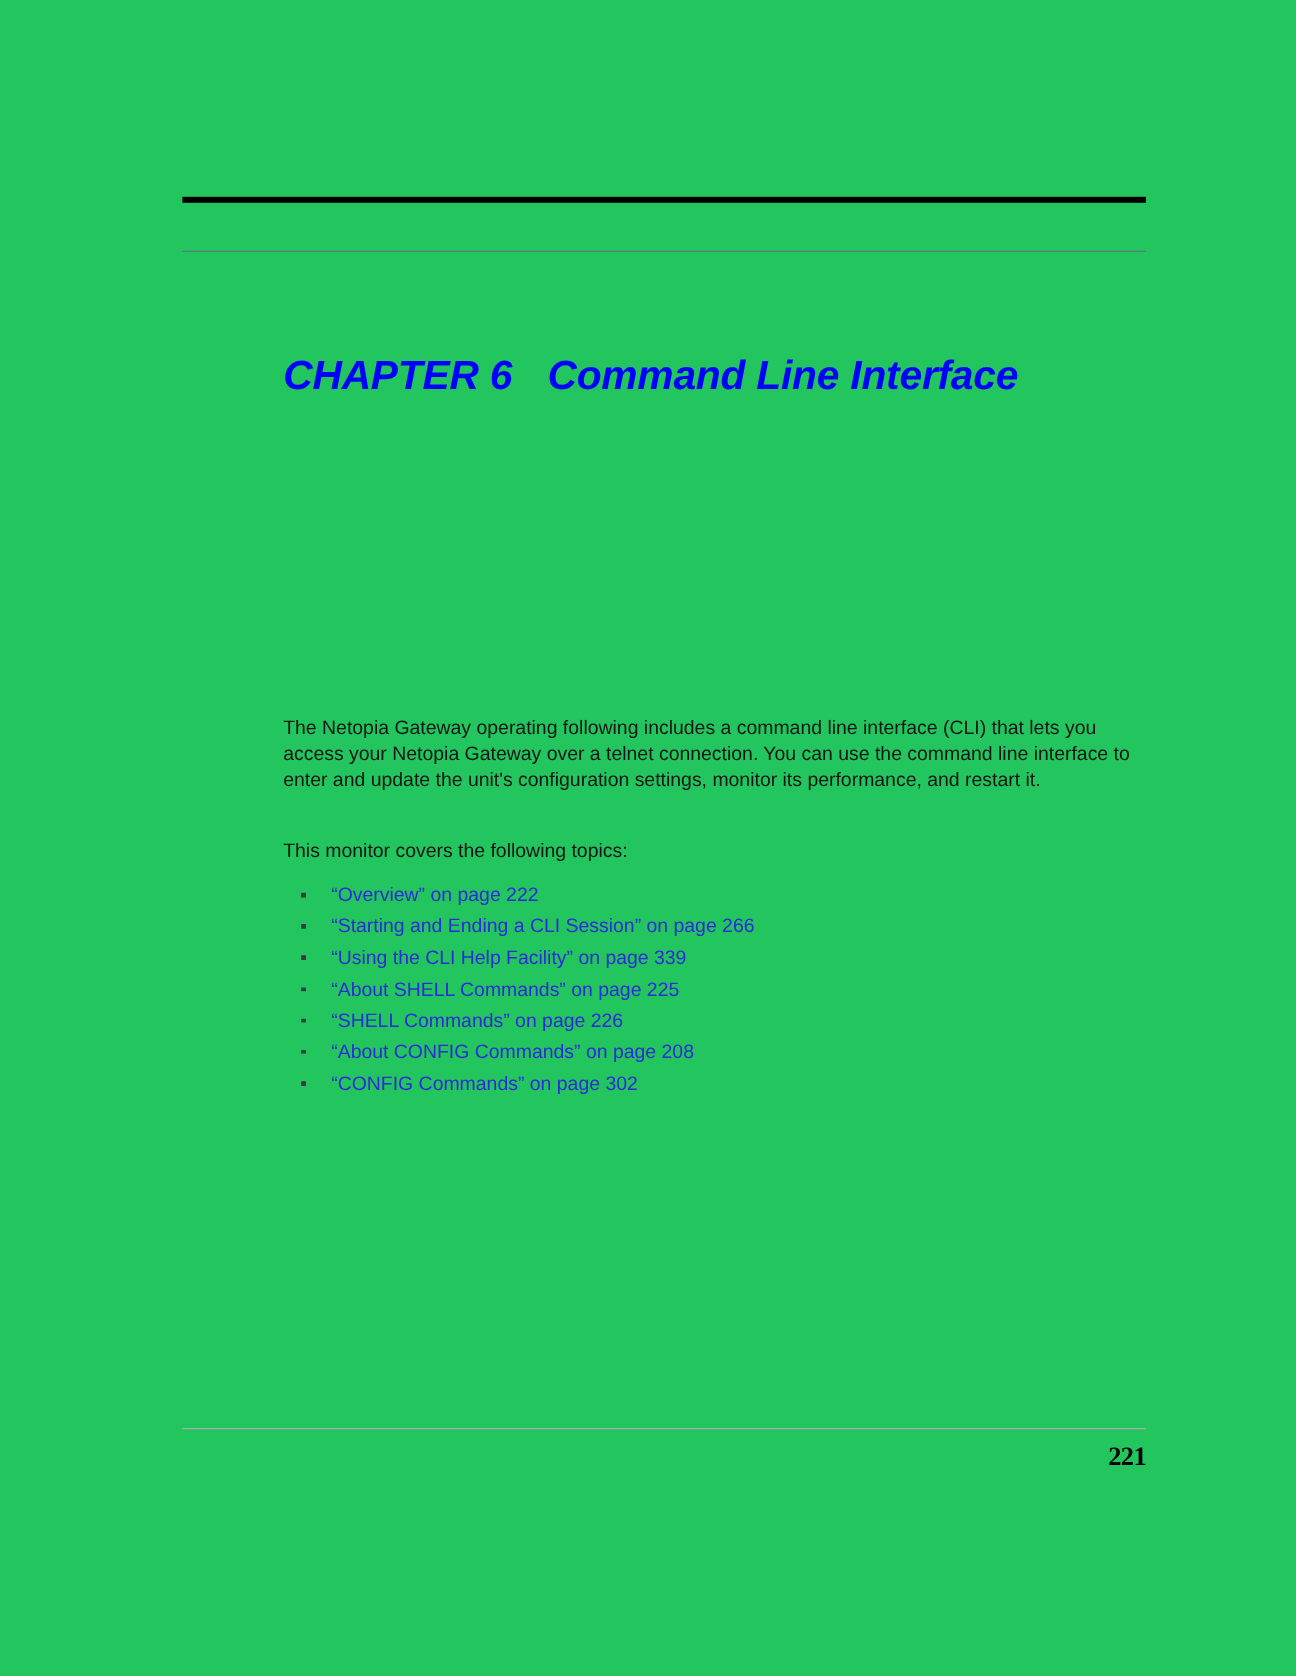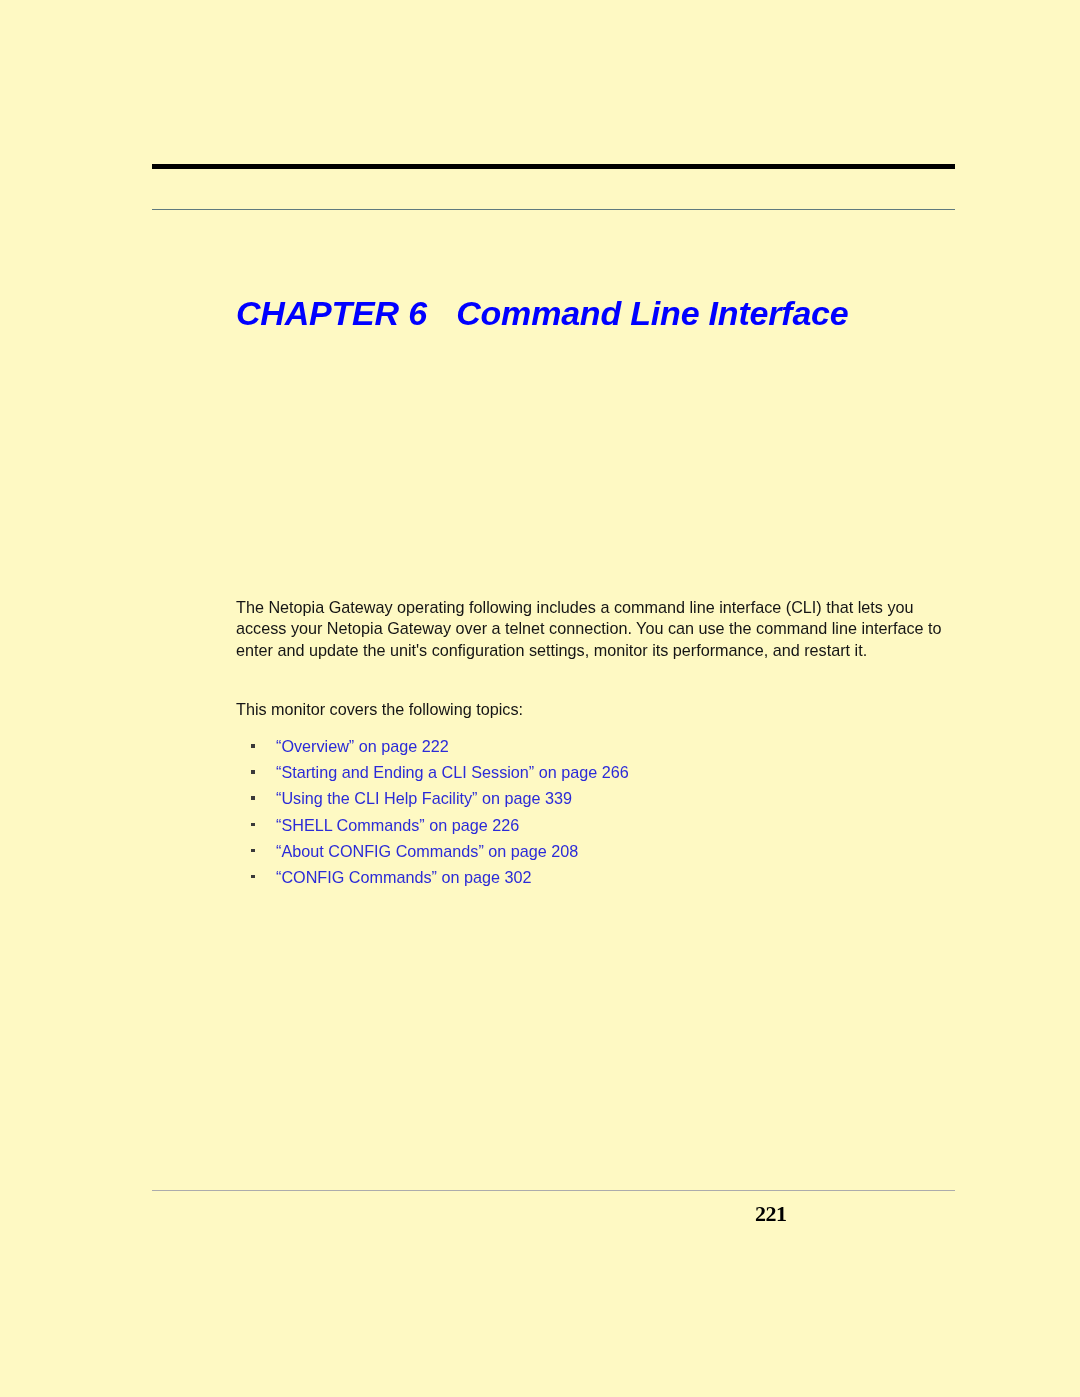--- a/index.html
+++ b/index.html
@@ -14,21 +14,21 @@
     font-family: "Liberation Sans", sans-serif;
     -webkit-font-smoothing: antialiased;
   }
 
   .page {
     position: absolute;
     top: 0;
     left: 0;
     width: 1080px;
     height: 1397px;
-    background: #fef9c3;
+    background: #22c55e;
     overflow: hidden;
   }
 
   
   .rule-thick {
     position: absolute;
     left: 152px;
     top: 164px;
     width: 803px;
     height: 5px;
@@ -130,21 +130,21 @@
     top: 1190px;
     width: 803px;
     height: 1px;
     background: #acacac;
   }
   .page-number {
     position: absolute;
     left: 755px;
     top: 1201px;
     width: 200px;
-    text-align: left;
+    text-align: right;
     font-family: "Liberation Serif", serif;
     font-weight: bold;
     font-size: 22px;
     color: #000000;
     letter-spacing: -0.5px;
   }
 </style>
 </head>
 <body>
 
@@ -171,20 +171,24 @@
     <li class="topic-item">
       <span class="topic-bullet"></span>
       <span class="topic-link">“Starting and Ending a CLI Session” on page 266</span>
     </li>
     <li class="topic-item">
       <span class="topic-bullet"></span>
       <span class="topic-link">“Using the CLI Help Facility” on page 339</span>
     </li>
     <li class="topic-item">
       <span class="topic-bullet"></span>
+      <span class="topic-link">“About SHELL Commands” on page 225</span>
+    </li>
+    <li class="topic-item">
+      <span class="topic-bullet"></span>
       <span class="topic-link">“SHELL Commands” on page 226</span>
     </li>
     <li class="topic-item">
       <span class="topic-bullet"></span>
       <span class="topic-link">“About CONFIG Commands” on page 208</span>
     </li>
     <li class="topic-item">
       <span class="topic-bullet"></span>
       <span class="topic-link">“CONFIG Commands” on page 302</span>
     </li>

